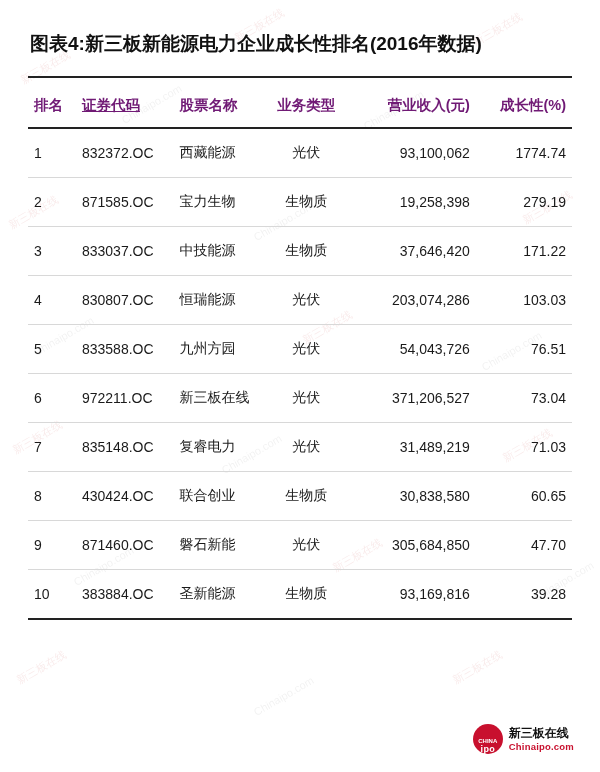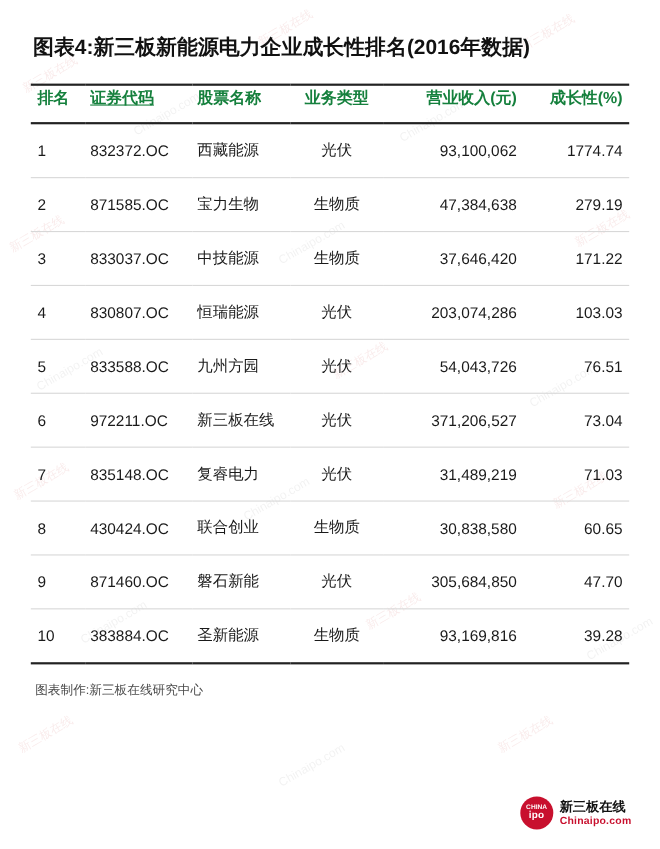--- a/index.html
+++ b/index.html
@@ -52,22 +52,22 @@
   }
 
   table.rank {
     width: 100%;
     border-collapse: collapse;
     font-size: 14px;
   }
   table.rank thead th {
     font-size: 14.5px;
     font-weight: bold;
-    color: #15803d;
-    padding: 2px 4px 12px 4px;
+    color: #701a75;
+    padding: 18px 4px 12px 4px;
     border-bottom: 2px solid #222;
     white-space: nowrap;
   }
   table.rank thead tr th:first-child { border-top: 2px solid #222; }
   table.rank thead tr th { border-top: 2px solid #222; }
 
   table.rank tbody td {
     padding: 15px 4px 15px 4px;
     border-bottom: 1px solid #d8d8d8;
     white-space: nowrap;
@@ -109,21 +109,21 @@
   .logo-badge {
     width: 30px; height: 30px;
     background: #c8102e;
     border-radius: 50%;
     color: #fff;
     font-size: 8px;
     font-weight: bold;
     display: flex;
     flex-direction: column;
     align-items: center;
-    justify-content: center;
+    justify-content: flex-end;
     line-height: 1.05;
     margin-right: 6px;
   }
   .logo-badge .cn { font-size: 6px; }
   .logo-badge .en { font-size: 9px; letter-spacing: .3px;}
   .logo-text { line-height: 1.2; }
   .logo-text .l1 { font-size: 12px; font-weight: bold; color: #111; }
   .logo-text .l2 { font-size: 9.5px; color: #c8102e; font-weight: bold; letter-spacing: .2px;}
 </style>
 </head>
@@ -175,21 +175,21 @@
           <td class="c-name">西藏能源</td>
           <td class="c-type">光伏</td>
           <td class="c-rev">93,100,062</td>
           <td class="c-growth">1774.74</td>
         </tr>
         <tr>
           <td class="c-rank">2</td>
           <td class="c-code">871585.OC</td>
           <td class="c-name">宝力生物</td>
           <td class="c-type">生物质</td>
-          <td class="c-rev">47,384,638</td>
+          <td class="c-rev">19,258,398</td>
           <td class="c-growth">279.19</td>
         </tr>
         <tr>
           <td class="c-rank">3</td>
           <td class="c-code">833037.OC</td>
           <td class="c-name">中技能源</td>
           <td class="c-type">生物质</td>
           <td class="c-rev">37,646,420</td>
           <td class="c-growth">171.22</td>
         </tr>
@@ -246,21 +246,20 @@
           <td class="c-code">383884.OC</td>
           <td class="c-name">圣新能源</td>
           <td class="c-type">生物质</td>
           <td class="c-rev">93,169,816</td>
           <td class="c-growth">39.28</td>
         </tr>
       </tbody>
     </table>
 
     <div class="footnotes">
-      <div>图表制作:新三板在线研究中心</div>
     </div>
   </div>
 
   <div class="logo-wrap">
     <div class="logo-badge">
       <span class="cn">CHINA</span>
       <span class="en">ipo</span>
     </div>
     <div class="logo-text">
       <div class="l1">新三板在线</div>

